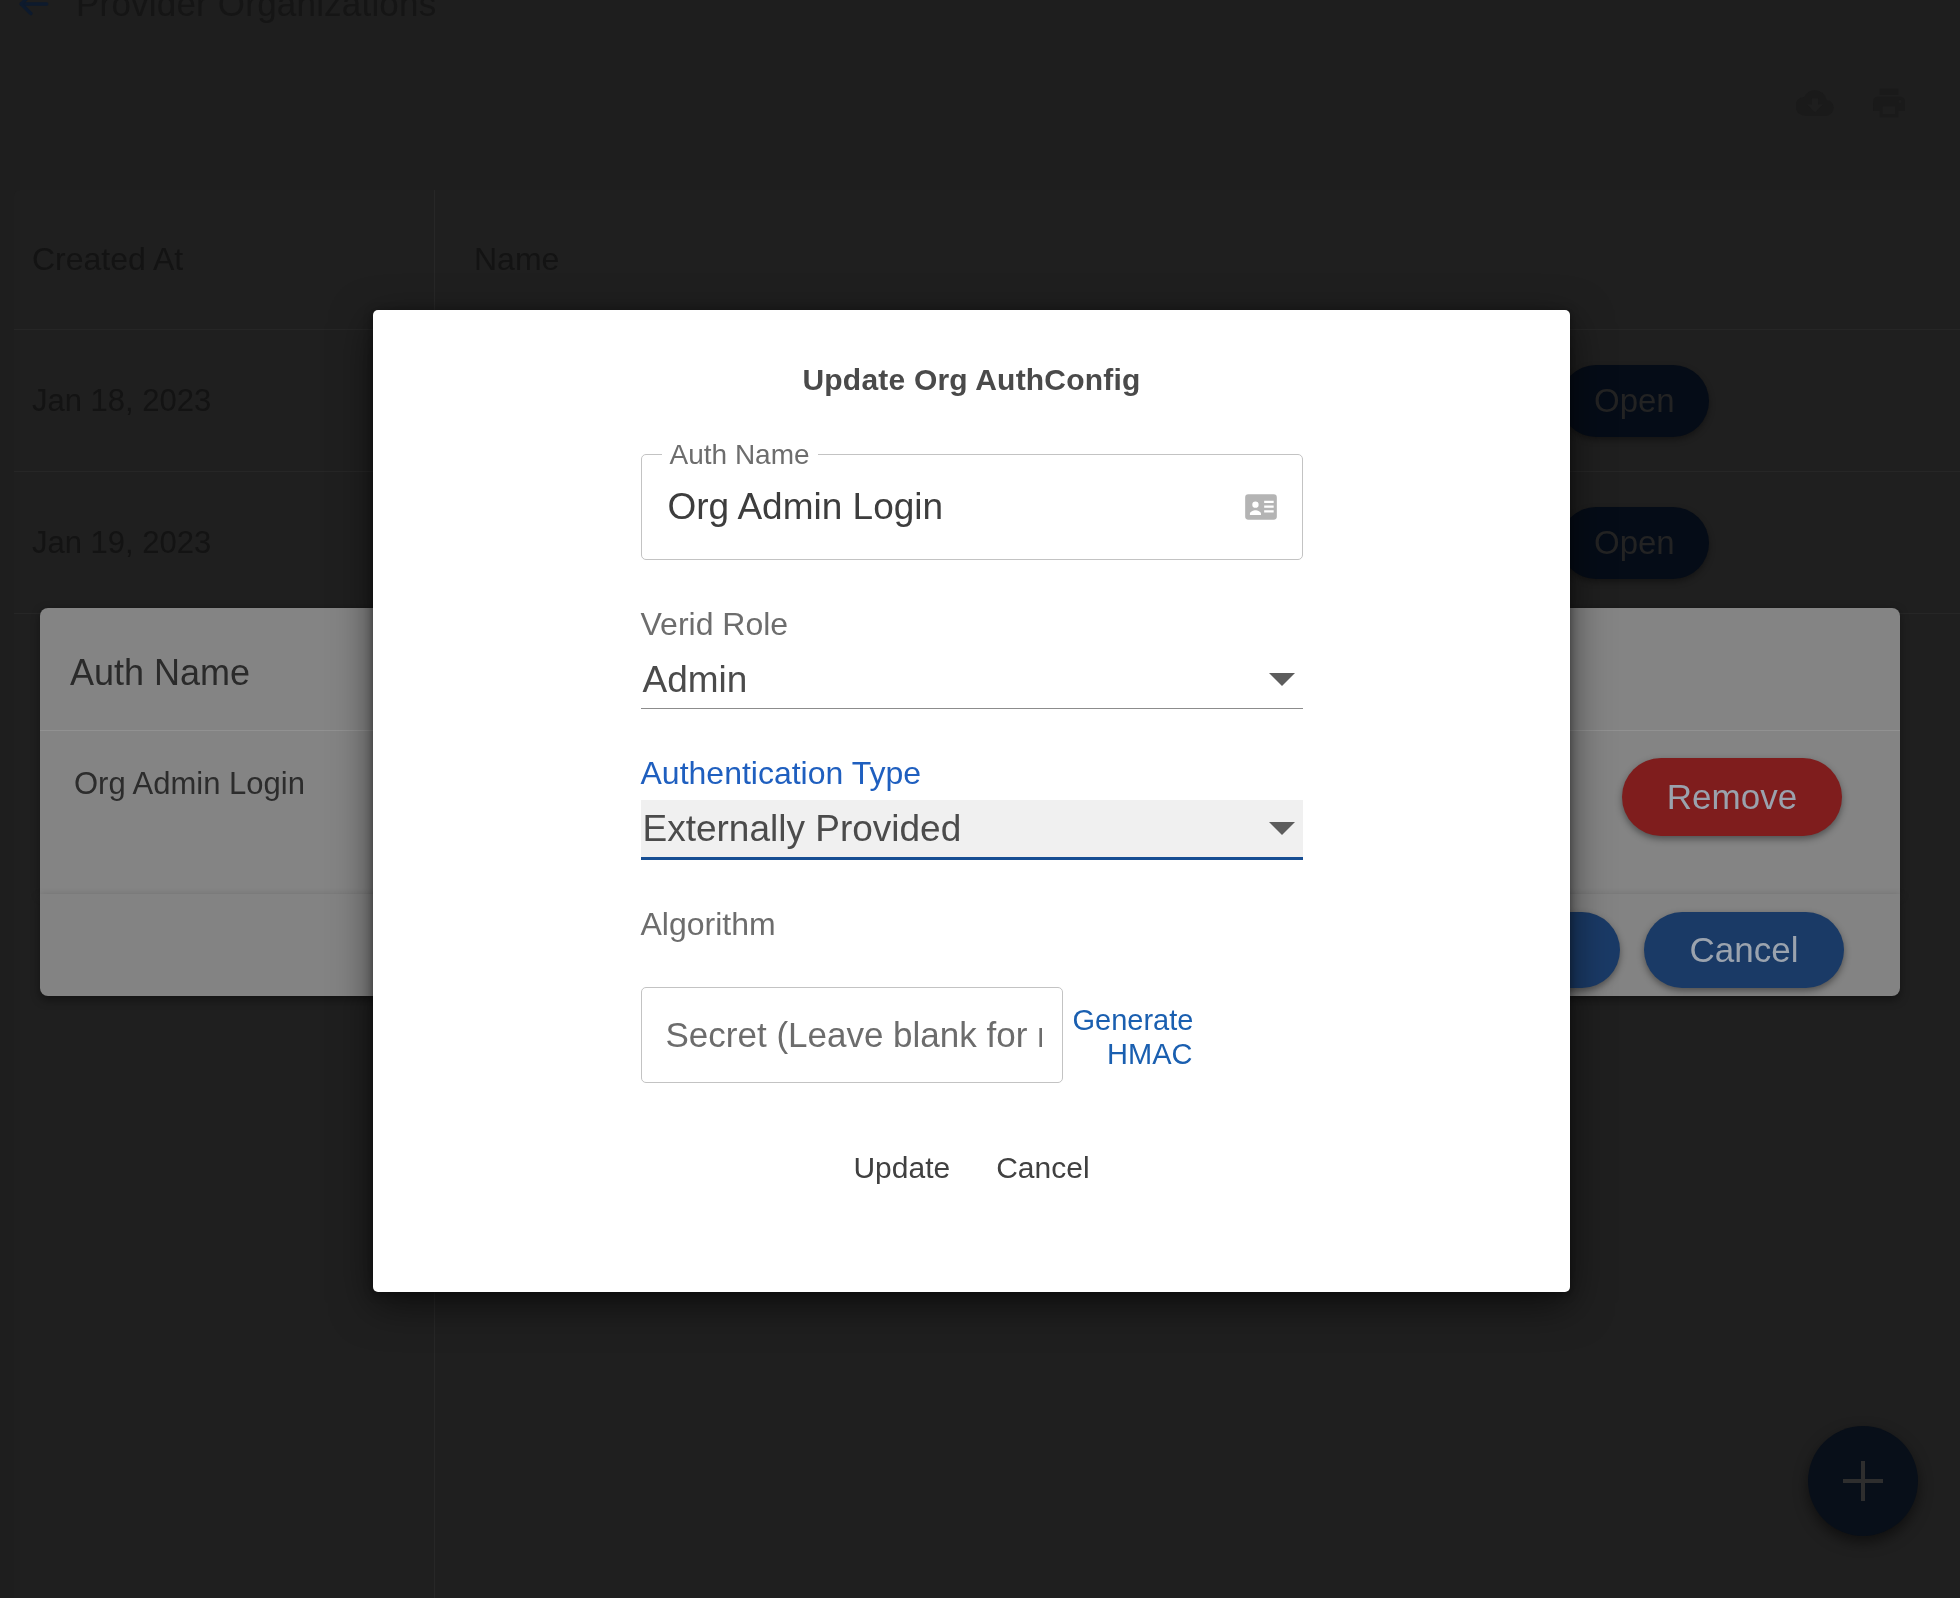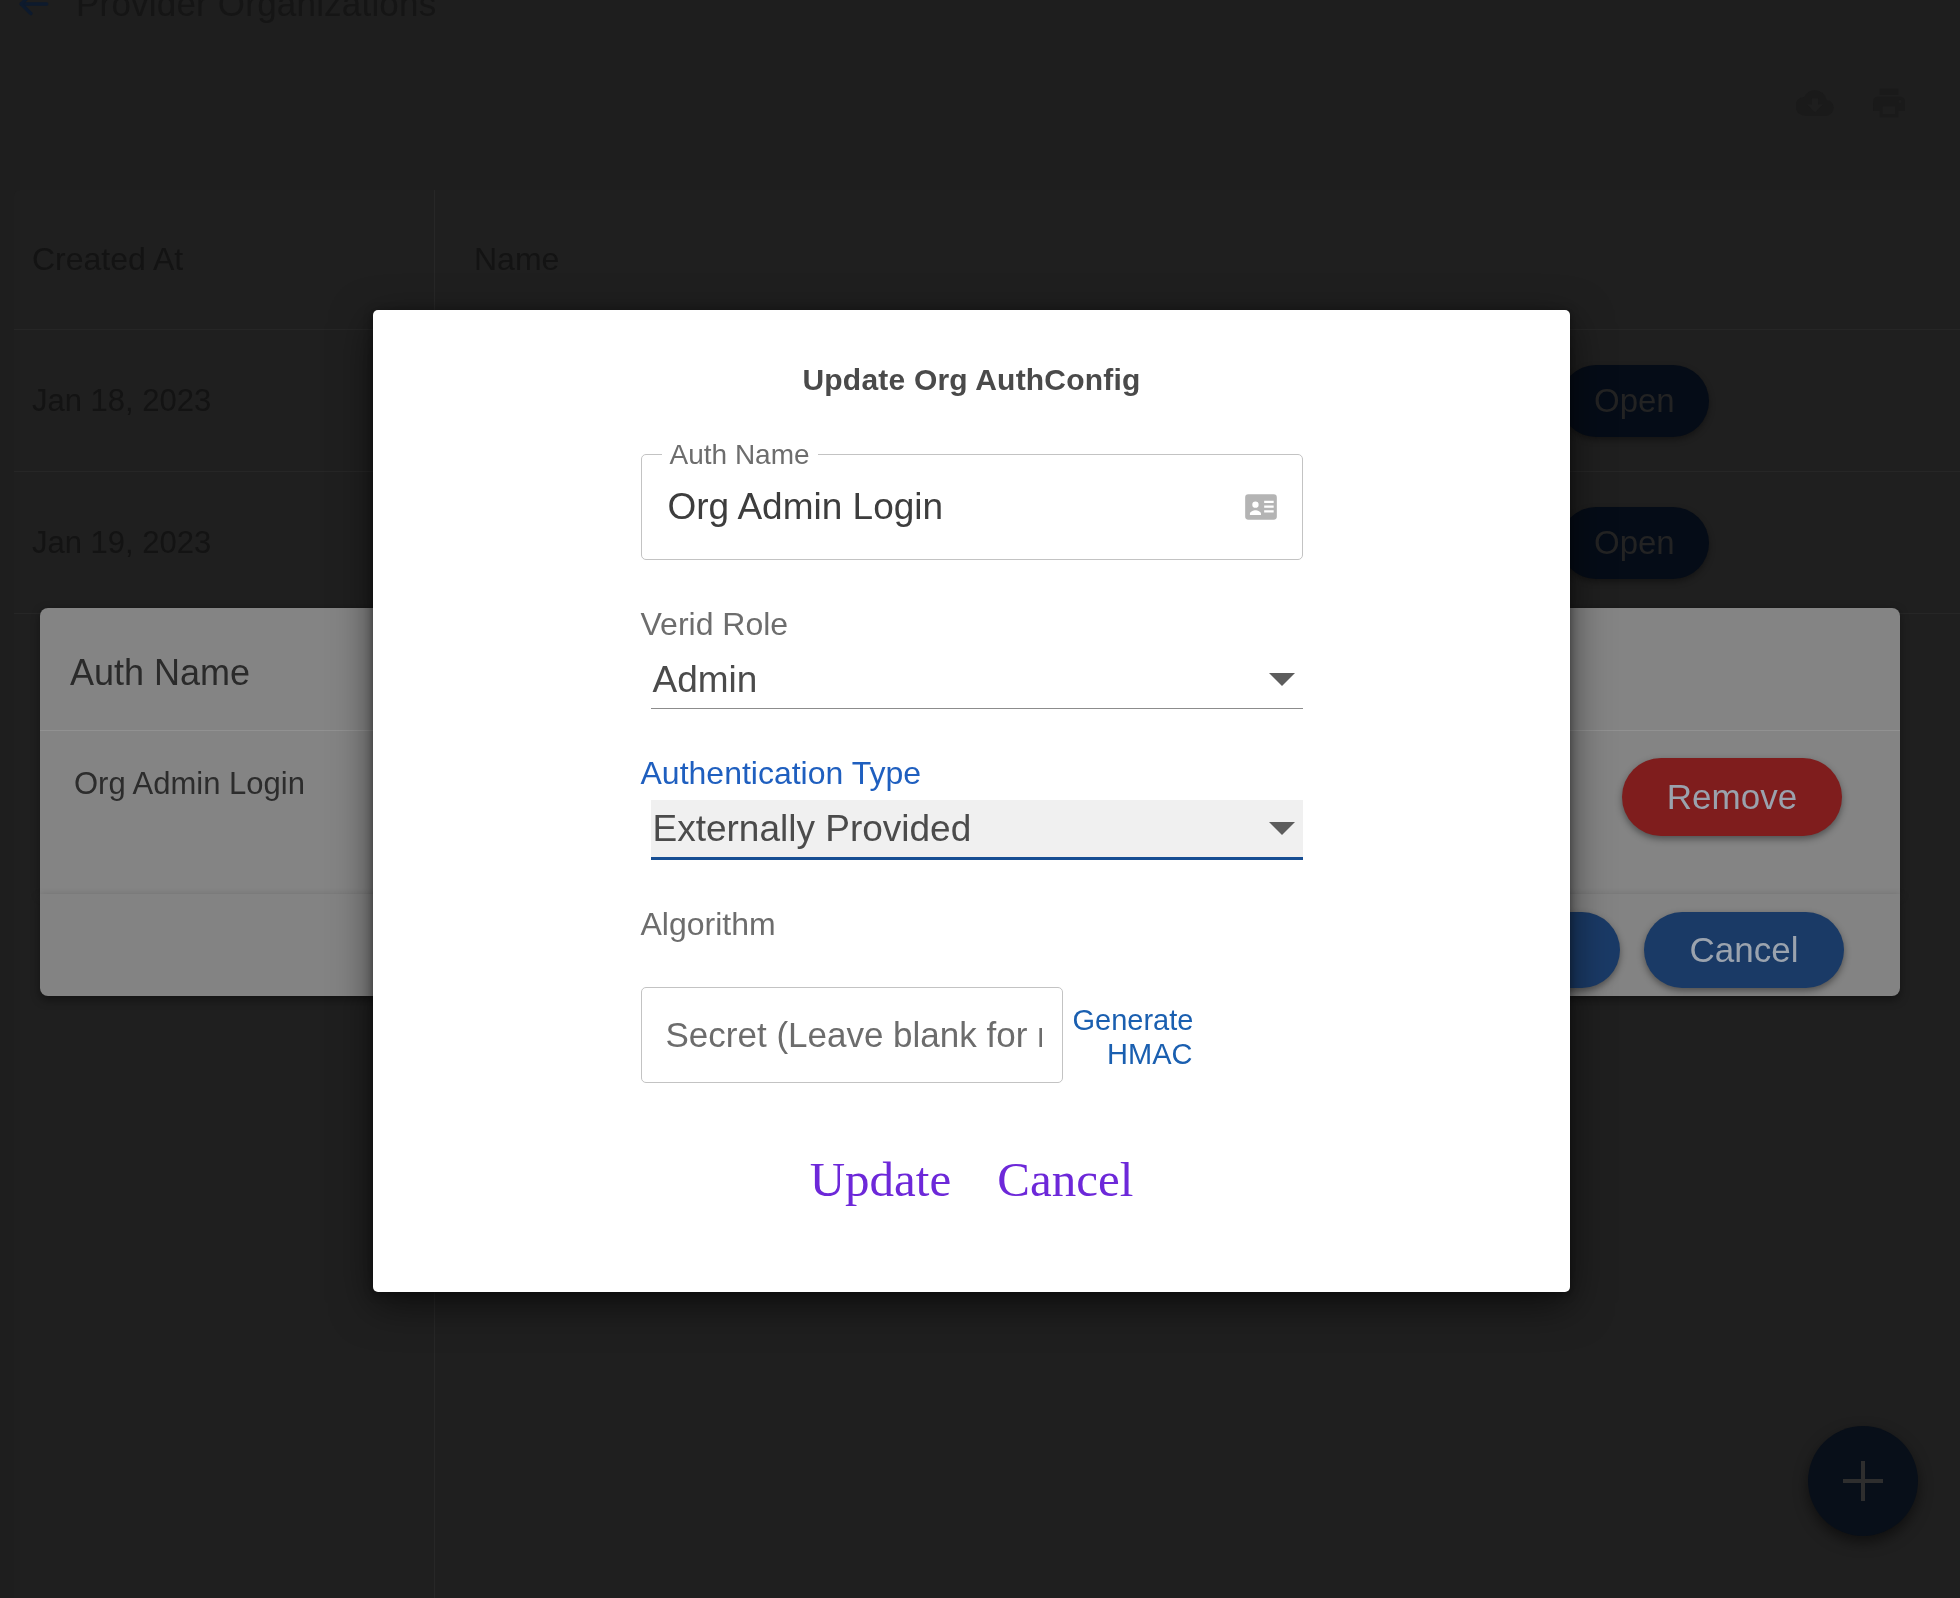--- a/index.html
+++ b/index.html
@@ -285,21 +285,20 @@
     line-height: 34px;
   }
   .select-field.focused .lbl { color: #1f5fbf; }
   .select-row {
     position: relative;
     display: flex;
     align-items: center;
     height: 58px;
     border-bottom: 1px solid #8c8c8c;
     padding: 0 4px 0 2px;
-    margin-left: 10px;
   }
   .select-field.focused .select-row {
     background: #f0f0f0;
     border-bottom: 3px solid #174e93;
     height: 60px;
     padding-left: 2px;
   }
   .select-row .sval {
     font-size: 37px;
     color: #4b4b4b;
@@ -351,24 +350,24 @@
   .dialog-actions {
     display: flex;
     justify-content: center;
     align-items: center;
     gap: 18px;
     margin-top: 62px;
   }
   .text-btn {
     background: none;
     border: none;
-    color: #6d28d9;
-    font-size: 49px;
+    color: #404040;
+    font-size: 30px;
     padding: 6px 14px;
-    font-family: Liberation Serif, serif;
+    font-family: Liberation Sans, sans-serif;
     cursor: pointer;
     white-space: nowrap;
   }
 </style>
 </head>
 <body>
 
 <div id="root">
 
   <div class="bg-layer">

